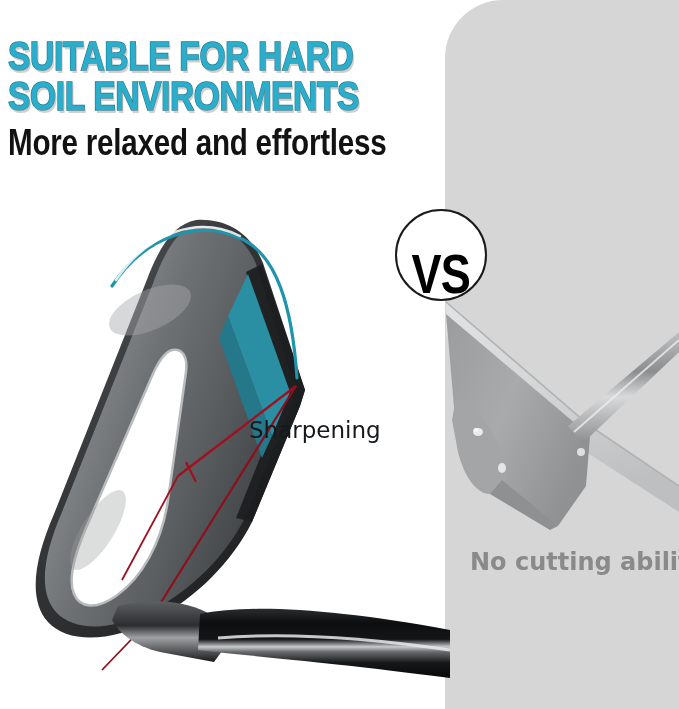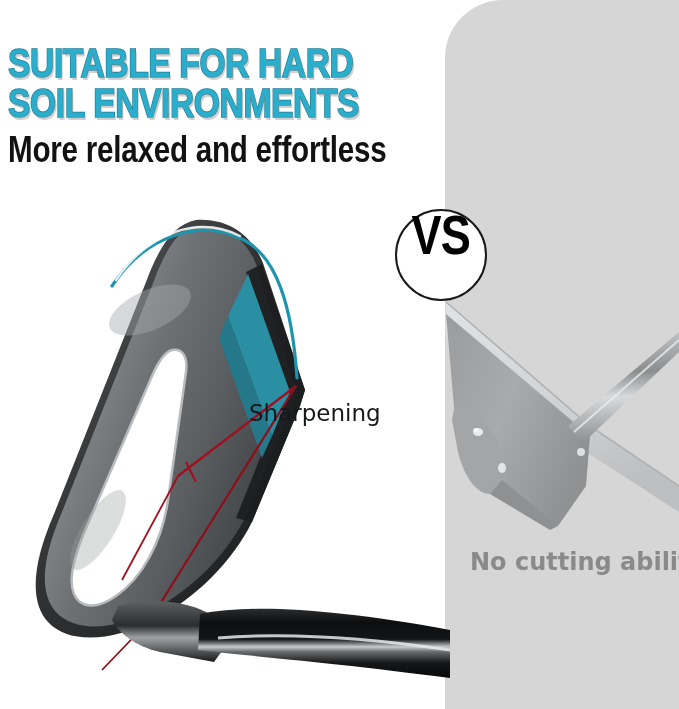--- a/index.html
+++ b/index.html
@@ -27,21 +27,21 @@
     width: 234px;
     height: 709px;
     background: #d6d6d6;
     border-top-left-radius: 58px;
   }
 
   
   .headline-wrap {
     position: absolute;
     left: 8px;
-    top: 44px;
+    top: 37px;
     width: 430px;
   }
   .headline {
     font-family: "Liberation Sans Narrow", "Liberation Sans", sans-serif;
     font-weight: bold;
     font-size: 41px;
     line-height: 0.97;
     letter-spacing: -0.5px;
     color: #2badcc;
     -webkit-text-stroke: 1.6px #1d7d96;
@@ -72,21 +72,21 @@
     position: absolute;
     left: 395px;
     top: 209px;
     width: 92px;
     height: 92px;
     border-radius: 50%;
     background: #ffffff;
     border: 2px solid #1a1a1a;
     box-sizing: border-box;
     display: flex;
-    align-items: flex-start;
+    align-items: flex-end;
     justify-content: center;
     z-index: 30;
   }
   .vs-badge .vs-text {
     font-family: "Liberation Sans Narrow", "Liberation Sans", sans-serif;
     font-weight: bold;
     font-size: 49px;
     color: #000000;
     letter-spacing: -1px;
     transform: scaleX(0.92) scaleY(1.12);
@@ -100,21 +100,21 @@
     top: 200px;
     width: 450px;
     height: 480px;
     z-index: 10;
   }
 
   
   .annotation {
     position: absolute;
     left: 249px;
-    top: 400px;
+    top: 417px;
     width: 165px;
     font-family: "DejaVu Sans", sans-serif;
     font-size: 23px;
     line-height: 1.18;
     color: #16191c;
     z-index: 25;
   }
   .annotation .a-line { display: block; }
 
   

